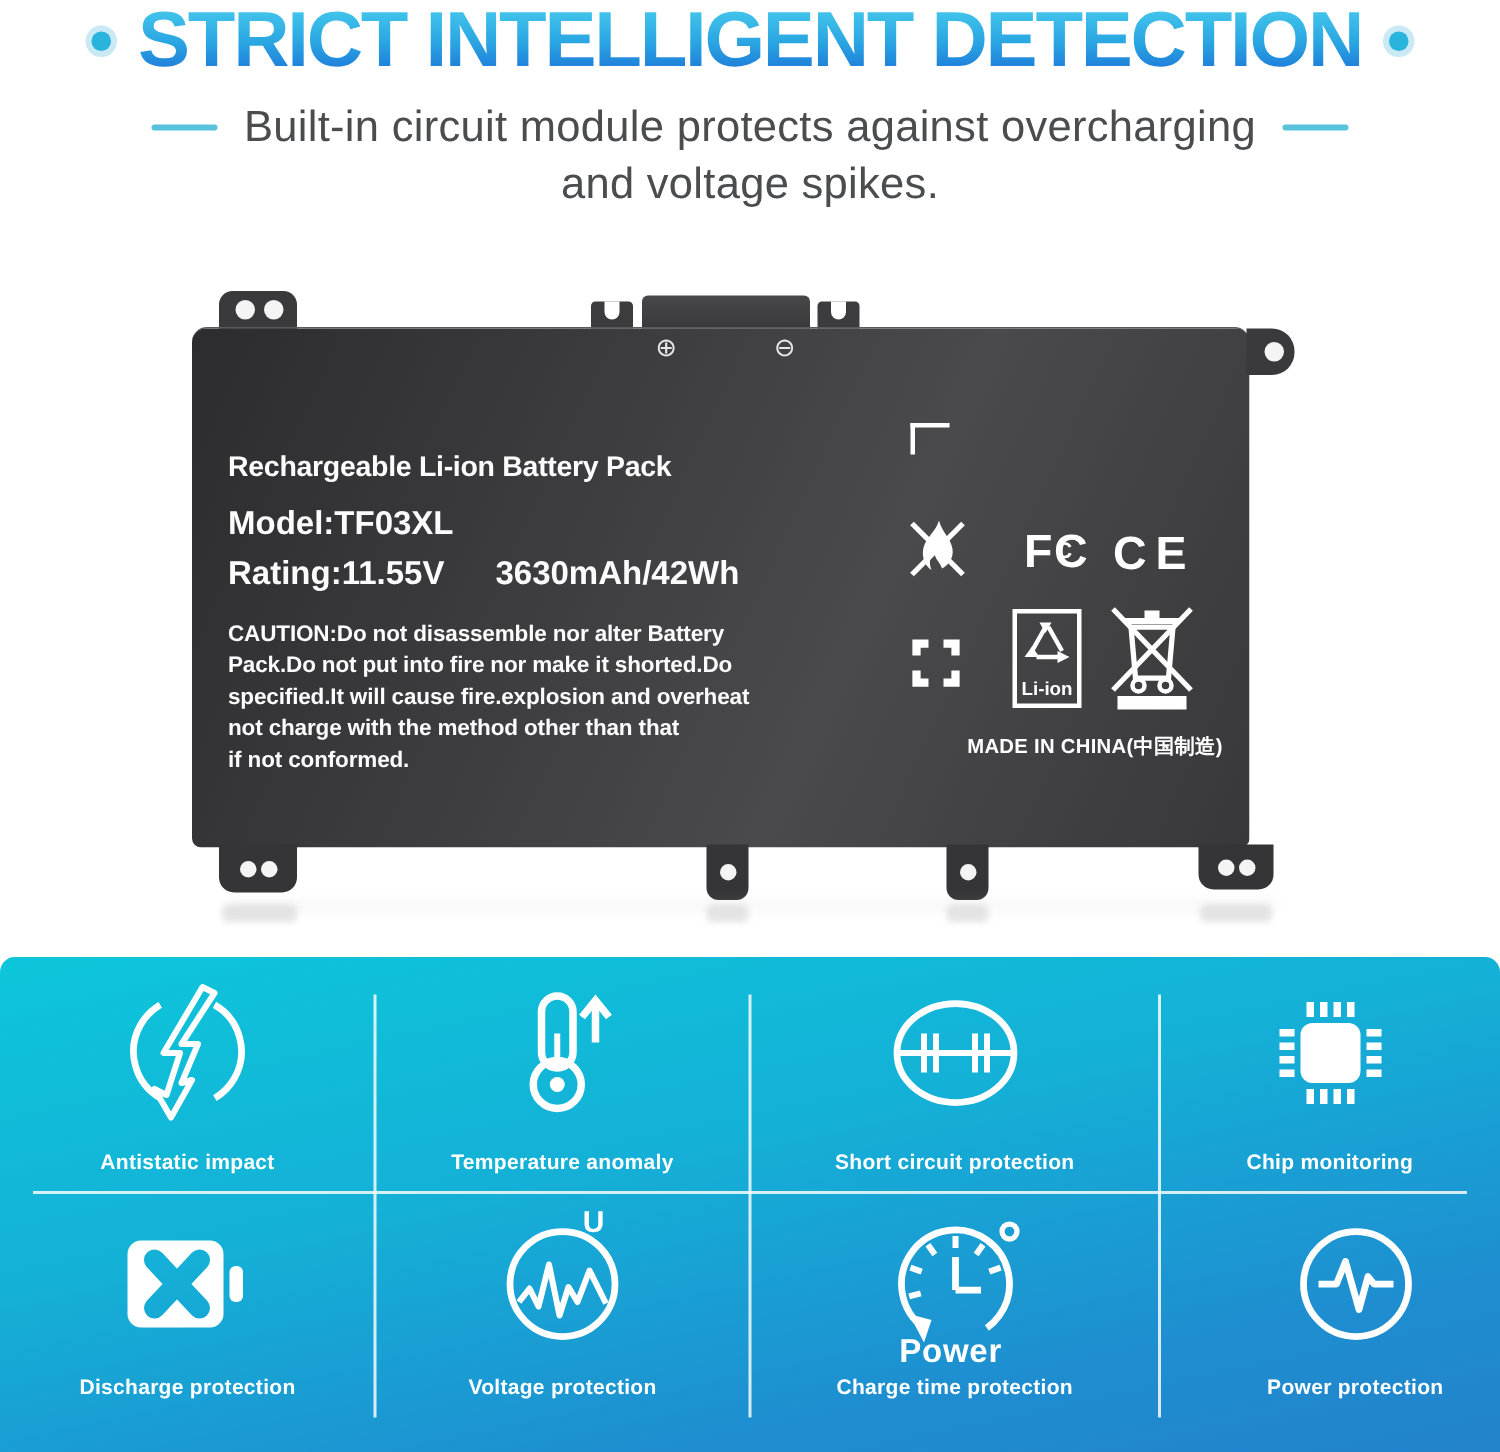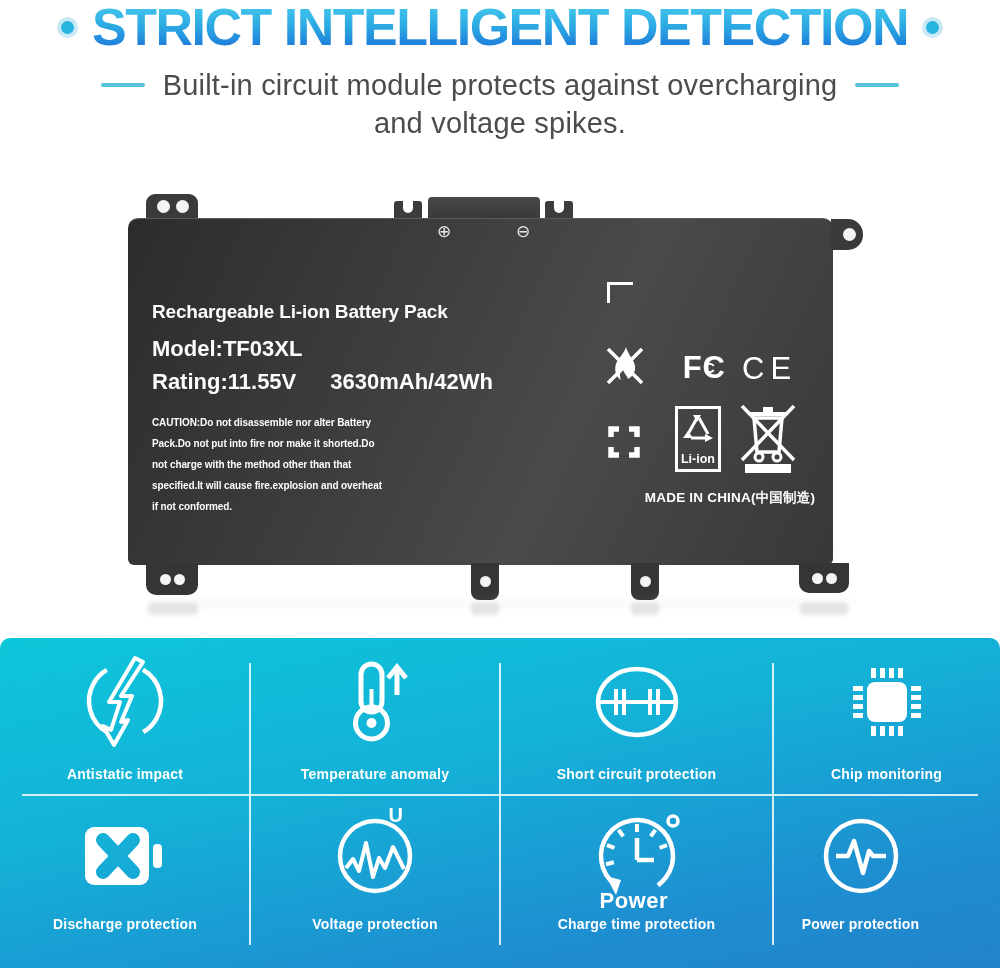--- a/index.html
+++ b/index.html
@@ -79,27 +79,27 @@
   .refl-wide { position:absolute; left:150px; top:600px; width:700px; height:7px; background:#bbb; opacity:0.12; filter:blur(4px); }
 
   .batt-text { position:absolute; left:152px; top:301px; color:#fcfcfc; }
   .bt-heading { font-size:19px; font-weight:bold; letter-spacing:-0.2px; }
   .bt-model { font-size:22px; font-weight:bold; margin-top:13px; }
   .bt-rating { font-size:22px; font-weight:bold; margin-top:7px; display:flex; align-items:center; }
   .dc-symbol { display:inline-block; width:26px; margin:2px 4px 0 4px; }
   .dc-symbol .solid { height:4px; background:#fff; margin-bottom:4px; }
   .dc-symbol .dashes { height:4px;
     background:linear-gradient(90deg,#fff 0 6px,transparent 6px 10px,#fff 10px 16px,transparent 16px 20px,#fff 20px 26px); }
-  .bt-caution { margin-top:17px; font-size:10px; font-weight:bold; line-height:21px; letter-spacing:-0.1px; }
+  .bt-caution { margin-top:17px; font-size:15px; font-weight:bold; line-height:21px; letter-spacing:-0.1px; }
 
   .cert { position:absolute; color:#fff; }
   .cert-fcc { left:666px; top:350px; width:60px; height:36px;text-align:right; }
   .fcc-main { font-size:31px; font-weight:bold; letter-spacing:1px; }
   .fcc-inner { position:absolute; left:38px; top:9px; font-size:15px; font-weight:bold; }
-  .cert-ce { left:742px; top:351px; font-size:31px; font-weight:normal; letter-spacing:6px; }
+  .cert-ce { left:742px; top:351px; font-size:31px; font-weight:bold; letter-spacing:6px; }
   .liion-box {
     position:absolute; left:675px; top:406px; width:46px; height:66px;
     border:3px solid #fff; display:flex; flex-direction:column; align-items:center; justify-content:flex-end;
   }
   .liion-label { color:#fff; font-size:12.5px; font-weight:bold; margin-bottom:3px; }
   .liion-tri { position:absolute; top:4px; left:2px; }
   .made-in {
     position:absolute; left:600px; top:489px; width:260px; text-align:center;
     color:#fff; font-size:13.5px; font-weight:bold; letter-spacing:0.2px;
   }
@@ -193,22 +193,22 @@
       <div class="bt-heading">Rechargeable Li-ion Battery Pack</div>
       <div class="bt-model">Model:TF03XL</div>
       <div class="bt-rating">
         <span>Rating:11.55V</span>
         <span class="dc-symbol"><span class="solid"></span><span class="dashes"></span></span>
         <span>3630mAh/42Wh</span>
       </div>
       <div class="bt-caution">
         <div>CAUTION:Do not disassemble nor alter Battery</div>
         <div>Pack.Do not put into fire nor make it shorted.Do</div>
+        <div>specified.It will cause fire.explosion and overheat</div>
         <div>not charge with the method other than that</div>
-        <div>specified.It will cause fire.explosion and overheat</div>
         <div>if not conformed.</div>
       </div>
     </div>
 
     <svg class="cert" style="left:604px;top:344px;" width="42" height="42">
       <path d="M22 3 C20 10 14 14 12 20 C10 26 12 33 17 36 C15 31 16 27 19 24 C19 29 23 31 24 35 C28 33 32 28 31 22 C30 15 24 11 22 3 Z" fill="#fff"></path>
       <line x1="4" y1="5" x2="38" y2="39" stroke="#fff" stroke-width="3.5"></line>
       <line x1="38" y1="5" x2="4" y2="39" stroke="#fff" stroke-width="3.5"></line>
     </svg>
     <div class="cert cert-fcc">
@@ -364,21 +364,21 @@
           <line x1="46" y1="28" x2="46" y2="50" stroke="#fff" stroke-width="4.5"></line>
           <line x1="46" y1="50" x2="63" y2="50" stroke="#fff" stroke-width="4.5"></line>
           <circle cx="82" cy="11" r="5" stroke="#fff" stroke-width="3.5" fill="none"></circle>
           <polygon points="15,66 25,85 30,70" fill="#fff"></polygon>
         </svg>
         <span class="icon-overlay-time">Power</span>
       </div>
       <div class="feat-label">Charge time protection</div>
     </div>
 
-    <div class="cell row2" style="left:730px;width:216px;padding-left:45px;">
+    <div class="cell row2" style="left:773px;width:216px;padding-left:45px;">
       <div class="icon-wrap">
         <svg width="80" height="80">
           <circle cx="40" cy="40" r="35" stroke="#fff" stroke-width="4.5" fill="none"></circle>
           <polyline points="15,40 27,40 33,25 42,57 48,35 52,40 65,40" stroke="#fff" stroke-width="4.5" fill="none" stroke-linejoin="round"></polyline>
         </svg>
       </div>
       <div class="feat-label">Power protection</div>
     </div>
   </div>
 

